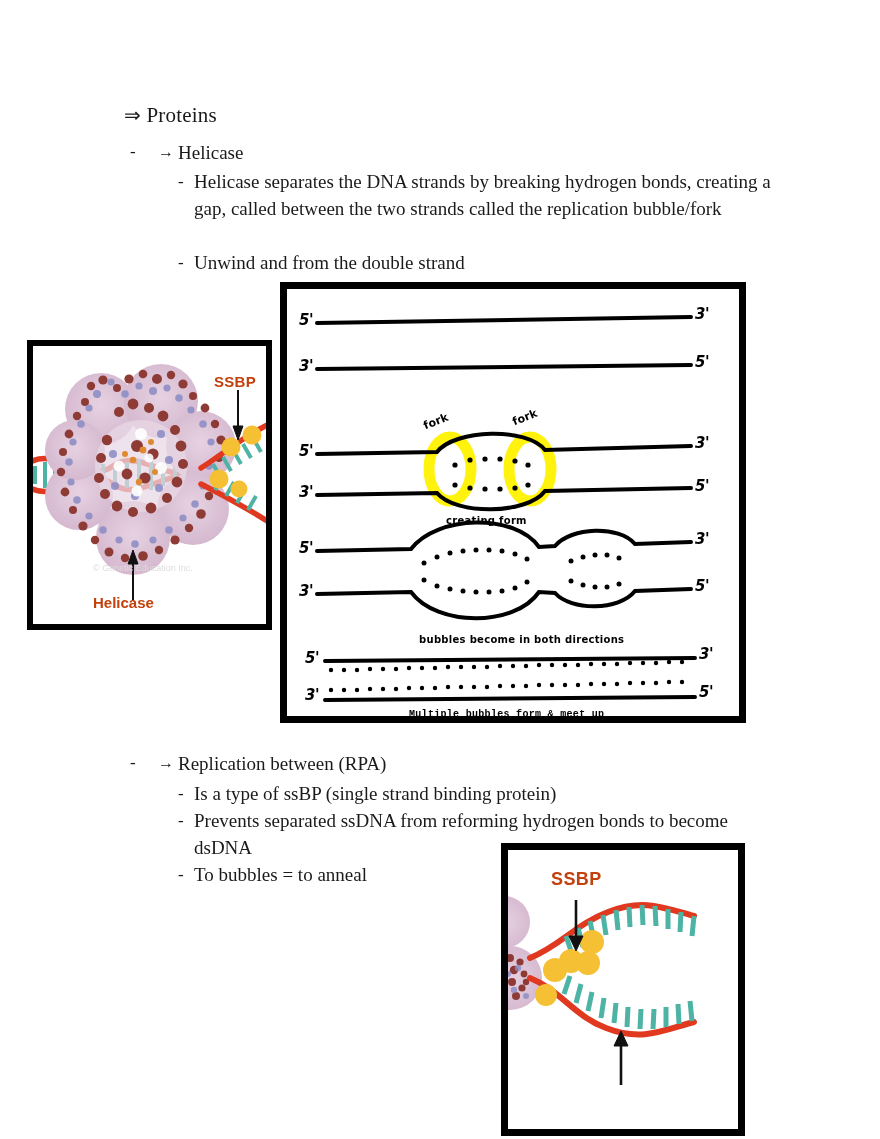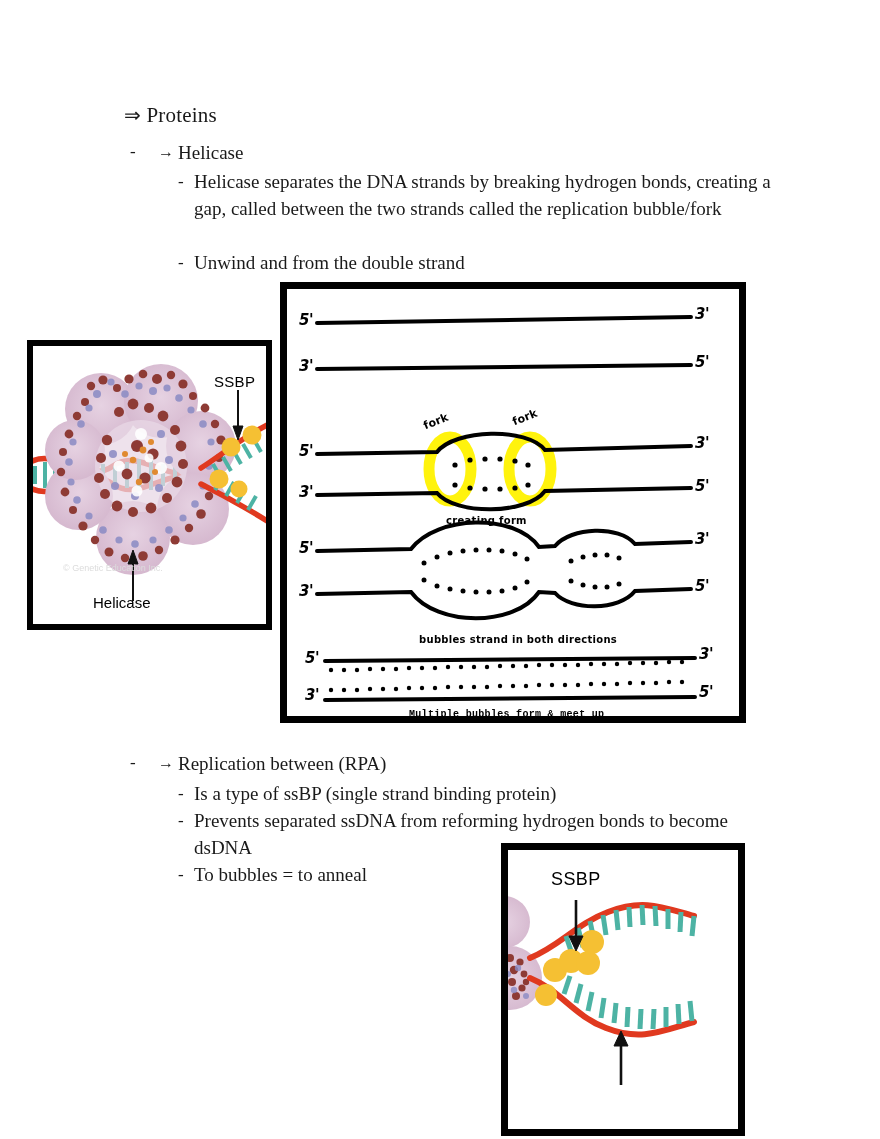--- a/index.html
+++ b/index.html
@@ -94,22 +94,22 @@
     border: 7px solid #000;
   }
   .fig-ssbp {
     left: 501px; top: 843px; width: 244px; height: 293px;
     border: 7px solid #000;
   }
 
   .lbl-bold {
     position: absolute;
     font-family: "Liberation Sans", sans-serif;
-    font-weight: normal;
-    color: #000000;
+    font-weight: bold;
+    color: #c2410c;
     white-space: nowrap;
   }
   .watermark {
     position: absolute;
     font-family: "Liberation Sans", sans-serif;
     font-size: 9px;
     color: #dcdcdc;
     white-space: nowrap;
   }
 
@@ -354,21 +354,21 @@
 
         <g stroke="#111" fill="#111">
           <line x1="100" y1="255" x2="100" y2="214" stroke-width="2"></line>
           <polygon points="100,204 95,218 105,218"></polygon>
         </g>
       </g>
       </svg>
 
     <div class="lbl-bold" style="left:181px; top:27px; font-size:15px; letter-spacing:.3px;">SSBP</div>
 
-    <div class="watermark" style="left:30px; top:217px;">© Genetic Education Inc.</div>
+    <div class="watermark" style="left:60px; top:217px;">© Genetic Education Inc.</div>
 
     <div class="lbl-bold" style="left:60px; top:248px; font-size:15px;">Helicase</div>
   </div>
 </div>
 
 <div class="figbox fig-diagram">
   <div class="inner">
 
     <svg width="452" height="427" viewBox="0 0 452 427">
 
@@ -526,21 +526,21 @@
 
     <div class="hand hand-fork" style="left:136px; top:126px; transform:rotate(-22deg);">fork</div>
     <div class="hand hand-fork" style="left:225px; top:122px; transform:rotate(-22deg);">fork</div>
     <div class="hand hand-cap" style="left:159px; top:226px;">creating form</div>
 
     
     <div class="hand hand-lbl" style="left:12px; top:250px;">5'</div>
     <div class="hand hand-lbl" style="left:408px; top:241px;">3'</div>
     <div class="hand hand-lbl" style="left:12px; top:293px;">3'</div>
     <div class="hand hand-lbl" style="left:408px; top:288px;">5'</div>
-    <div class="hand hand-cap" style="left:132px; top:345px;">bubbles strand in both directions</div>
+    <div class="hand hand-cap" style="left:132px; top:345px;">bubbles become in both directions</div>
 
     
     <div class="hand hand-lbl" style="left:18px; top:360px;">5'</div>
     <div class="hand hand-lbl" style="left:412px; top:356px;">3'</div>
     <div class="hand hand-lbl" style="left:18px; top:397px;">3'</div>
     <div class="hand hand-lbl" style="left:412px; top:394px;">5'</div>
     <div class="hand hand-cap" style="left:122px; top:420px;font-family:Liberation Mono, monospace;">Multiple bubbles form &amp; meet up</div>
 
   </div>
 </div>

